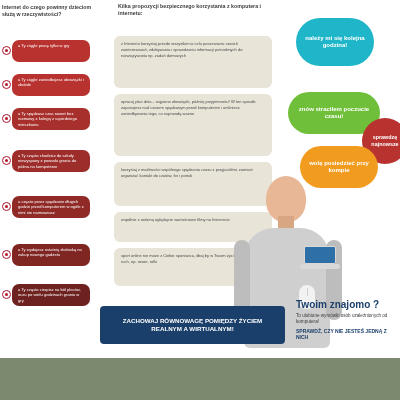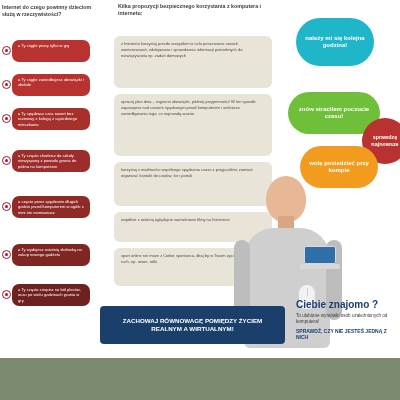--- a/index.html
+++ b/index.html
@@ -135,20 +135,20 @@
 
   <div class="laptop">
     <div class="lap-screen"></div>
     <div class="lap-base"></div>
   </div>
   <div class="mouse"></div>
 
   <div class="bottom-left-bar">ZACHOWAJ RÓWNOWAGĘ POMIĘDZY ŻYCIEM REALNYM A WIRTUALNYM!</div>
 
   <div class="bottom-right">
-    <div class="br-title">Ciebie znajomo ?</div>
+    <div class="br-title">Twoim znajomo ?</div>
     <div class="br-sub">To ulubione wymówki osób uzależnionych od komputera!</div>
     <div class="br-cta">SPRAWDŹ, CZY NIE JESTEŚ JEDNĄ Z NICH</div>
   </div>
 
   <div class="footer-band"></div>
 
 </div>
 
 </body></html>

